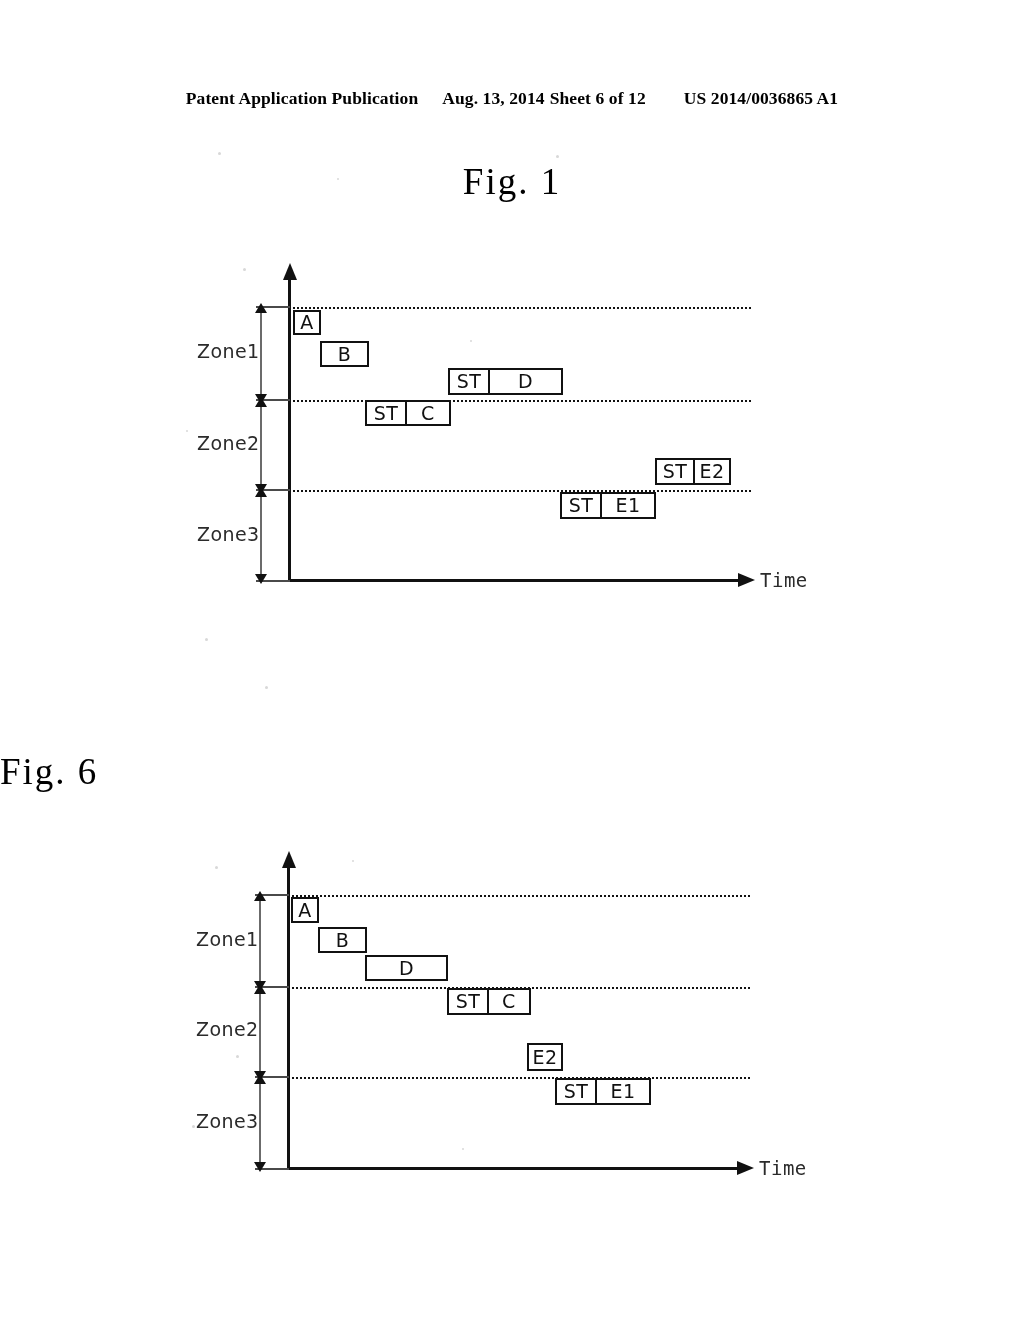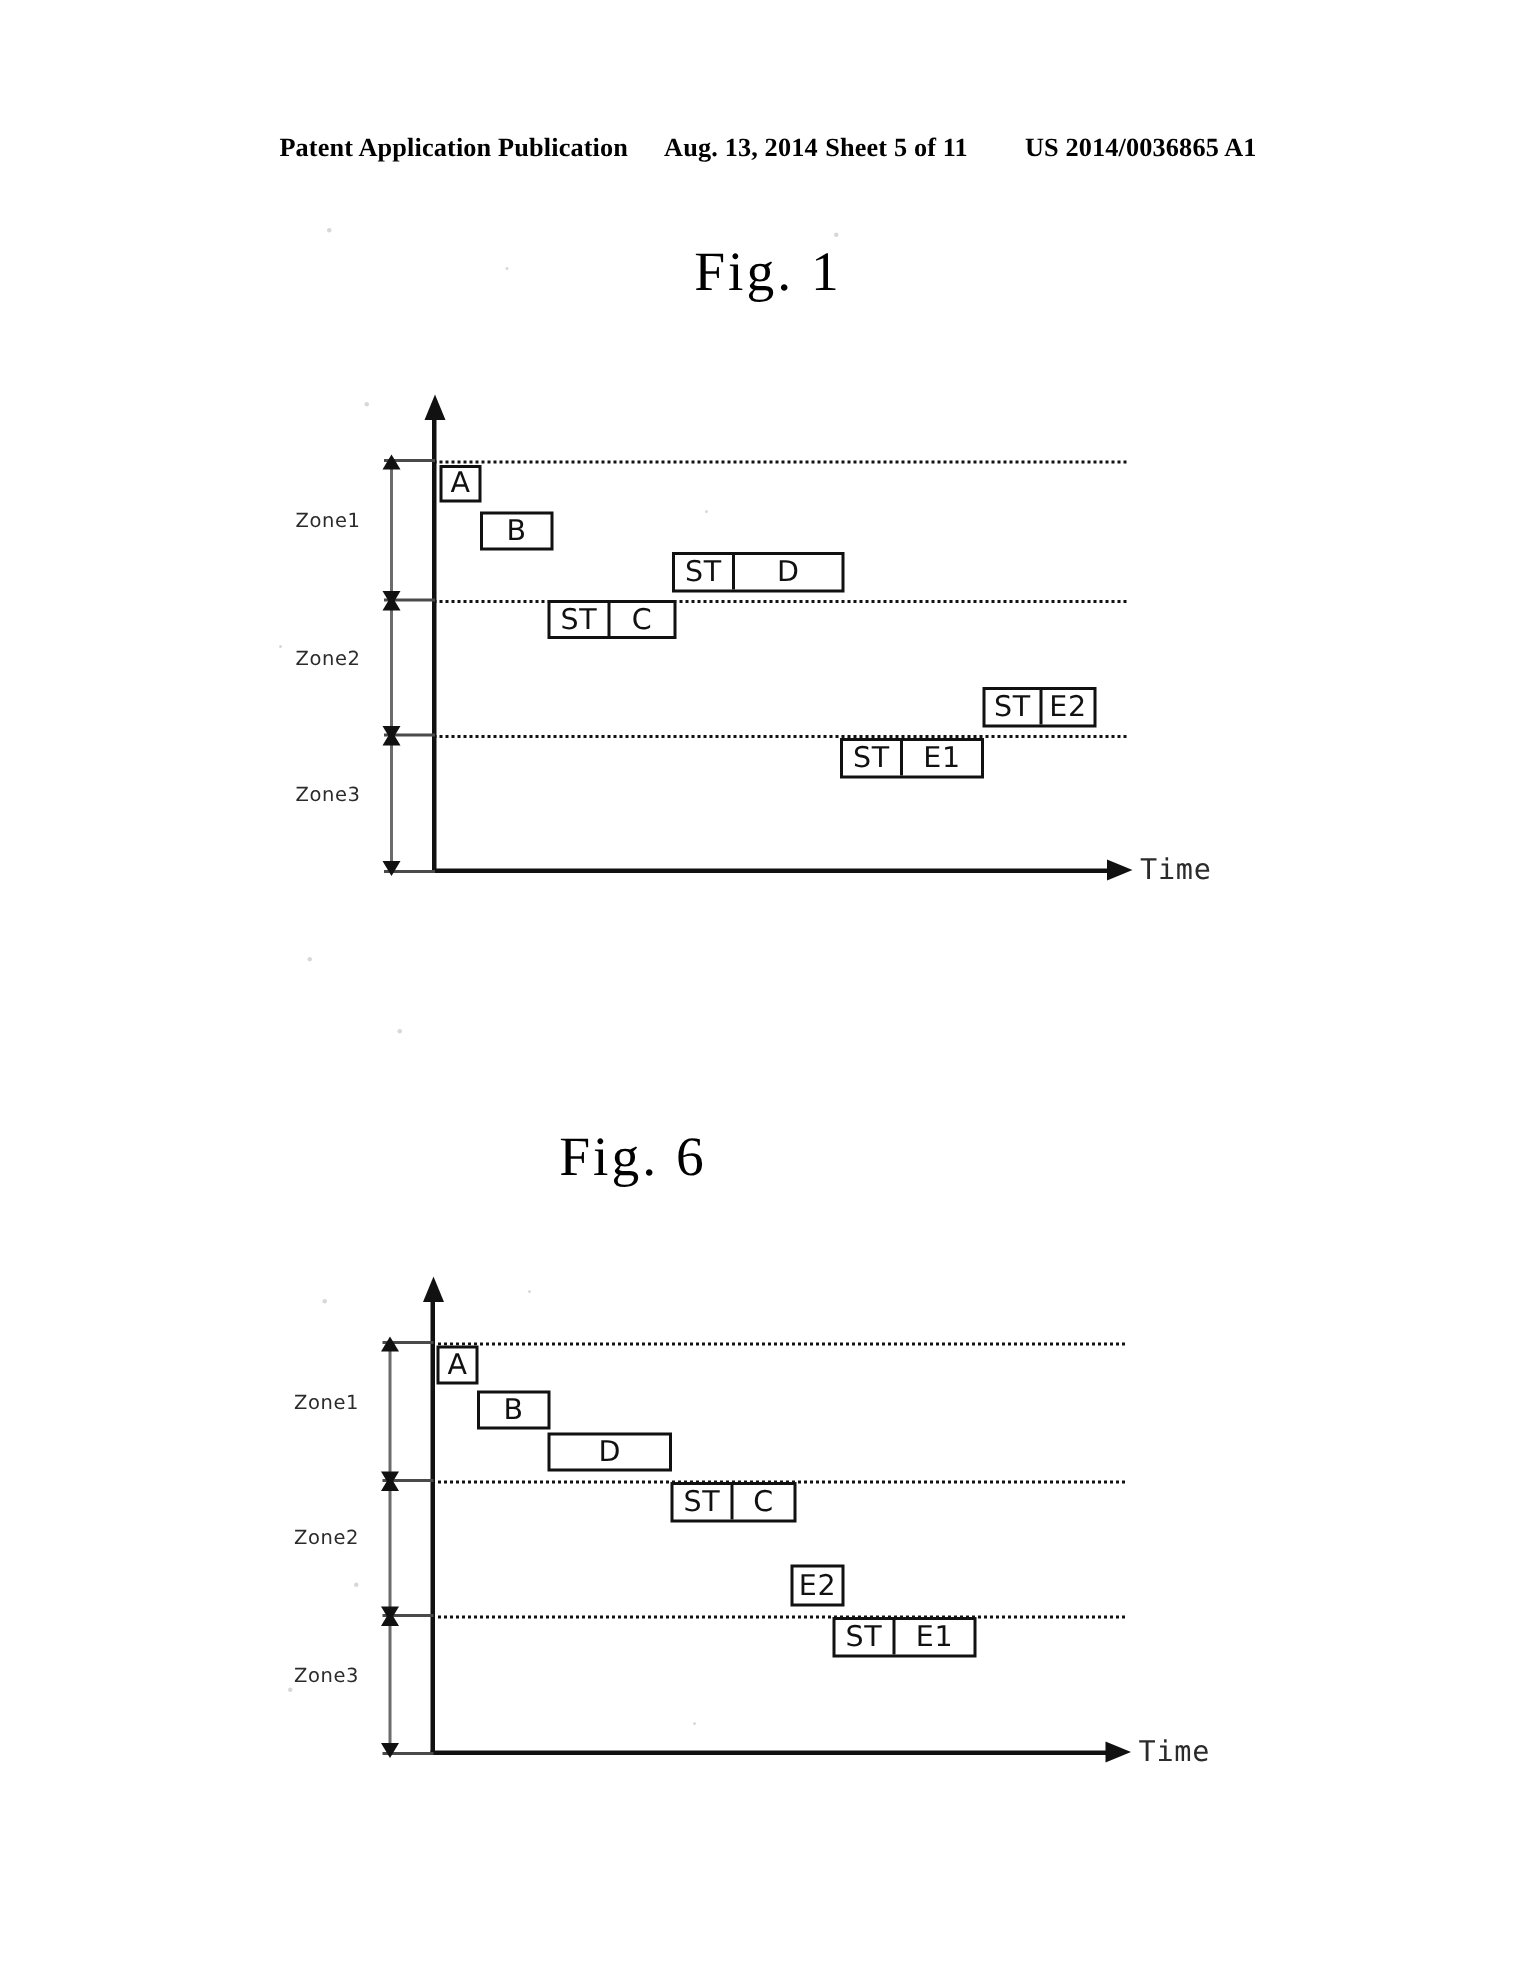--- a/index.html
+++ b/index.html
@@ -35,21 +35,21 @@
 
   
   .fig-title {
     position: absolute;
     font-family: "Liberation Serif", serif;
     font-size: 37px;
     letter-spacing: 2px;
     white-space: nowrap;
   }
   #fig5-title { top: 160px; left: 0; width: 1024px; text-align: center; }
-  #fig6-title { top: 750px; left: 0; width: 844px; text-align: center; }
+  #fig6-title { top: 750px; left: 0; width: 844px; text-align: left; }
 
   
   .chart {
     position: absolute;
   }
   #chart5 { left: 0px; top: 0px; width: 1024px; height: 620px; }
   #chart6 { left: 0px; top: 0px; width: 1024px; height: 1220px; }
 
   
   .axis-v {
@@ -102,21 +102,21 @@
     width: 0; height: 0;
     border-left: 6px solid transparent;
     border-right: 6px solid transparent;
   }
   .zb-head.up   { top: -9px;    border-bottom: 10px solid #111; }
   .zb-head.down { bottom: -9px; border-top: 10px solid #111; }
 
   .zone-label {
     position: absolute;
     font-family: "DejaVu Sans", sans-serif;
-    font-size: 13px;
+    font-size: 19px;
     letter-spacing: 0.4px;
     color: #2b2b2b;
     white-space: nowrap;
   }
 
   .time-label {
     position: absolute;
     font-family: "DejaVu Sans Mono", monospace;
     font-size: 19px;
     letter-spacing: 0.5px;
@@ -156,21 +156,21 @@
   .speckle {
     position: absolute;
     border-radius: 50%;
     background: #d8d8d8;
   }
 </style>
 </head>
 <body>
 
 <div class="page-header">
-  <span class="seg-pub">Patent Application Publication</span><span class="seg-date">Aug. 13, 2014</span><span class="seg-sheet">Sheet 5 of 11</span><span>US 2014/0036865 A1</span>
+  <span class="seg-pub">Patent Application Publication</span><span class="seg-date">Aug. 13, 2014</span><span class="seg-sheet">Sheet 6 of 12</span><span>US 2014/0036865 A1</span>
 </div>
 
 <div class="fig-title" id="fig5-title">Fig. 1</div>
 
 <div class="chart" id="chart5">
 
   <div class="speckle" style="left:218px; top:152px; width:3px; height:3px;"></div>
   <div class="speckle" style="left:243px; top:268px; width:3px; height:3px;"></div>
   <div class="speckle" style="left:337px; top:178px; width:2px; height:2px;"></div>
   <div class="speckle" style="left:556px; top:155px; width:3px; height:3px;"></div>

